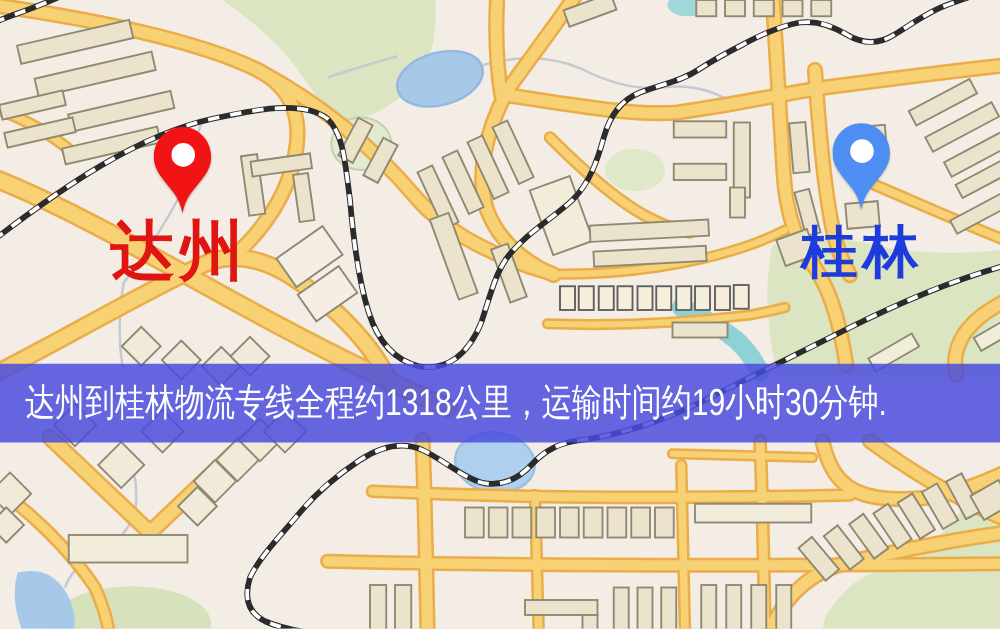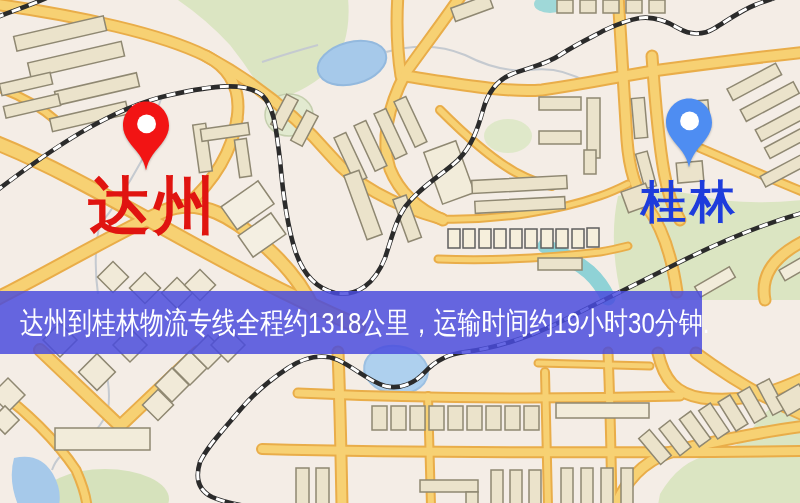--- a/index.html
+++ b/index.html
@@ -1,40 +1,40 @@
 <!DOCTYPE html>
 <html><head>
 <meta charset="utf-8">
 <style>
   html,body{margin:0;padding:0;background:#ddd;font-family:"Liberation Sans",sans-serif;}
   .stage{position:relative;width:800px;height:503px;overflow:hidden;background:#f5efe7;}
   .stage svg.map-canvas{position:absolute;left:0;top:0;display:block;}
   
   .banner{
-    position:absolute;left:0;top:291px;width:702px;height:63px;
+    position:absolute;left:0;top:291px;width:800px;height:63px;
     background:rgba(73,75,222,0.84);
     display:flex;align-items:center;
     z-index:30;
   }
   .banner .banner-text{
     color:#ffffff;font-size:30px;line-height:1;white-space:nowrap;
     padding-left:25px;letter-spacing:0px;
     transform:scaleX(0.80);transform-origin:left center;
     font-family:"Liberation Sans",sans-serif;
   }
   
   .pin{position:absolute;z-index:20;}
   .pin svg{display:block;filter:drop-shadow(0 1px 1px rgba(0,0,0,0.25));}
   .pin-red{left:123px;top:101px;}
   .pin-blue{left:666px;top:98px;}
   .city-label{
     position:absolute;z-index:21;font-weight:bold;line-height:1;
     font-family:"Liberation Sans",sans-serif;white-space:nowrap;
   }
-  .label-origin{left:88px;top:175px;font-size:62px;color:#e01410;letter-spacing:3px;}
+  .label-origin{left:88px;top:175px;font-size:52px;color:#e01410;letter-spacing:3px;}
   .label-dest{left:641px;top:179px;font-size:45px;color:#1e3cdc;letter-spacing:4px;text-align:center;}
 </style>
 </head>
 <body>
 
 <div class="stage">
 
   <svg class="map-canvas" width="800" height="503" viewBox="0 0 800 503" xmlns="http://www.w3.org/2000/svg">
 
     <rect x="0" y="0" width="800" height="503" fill="#f5efe7"></rect>

